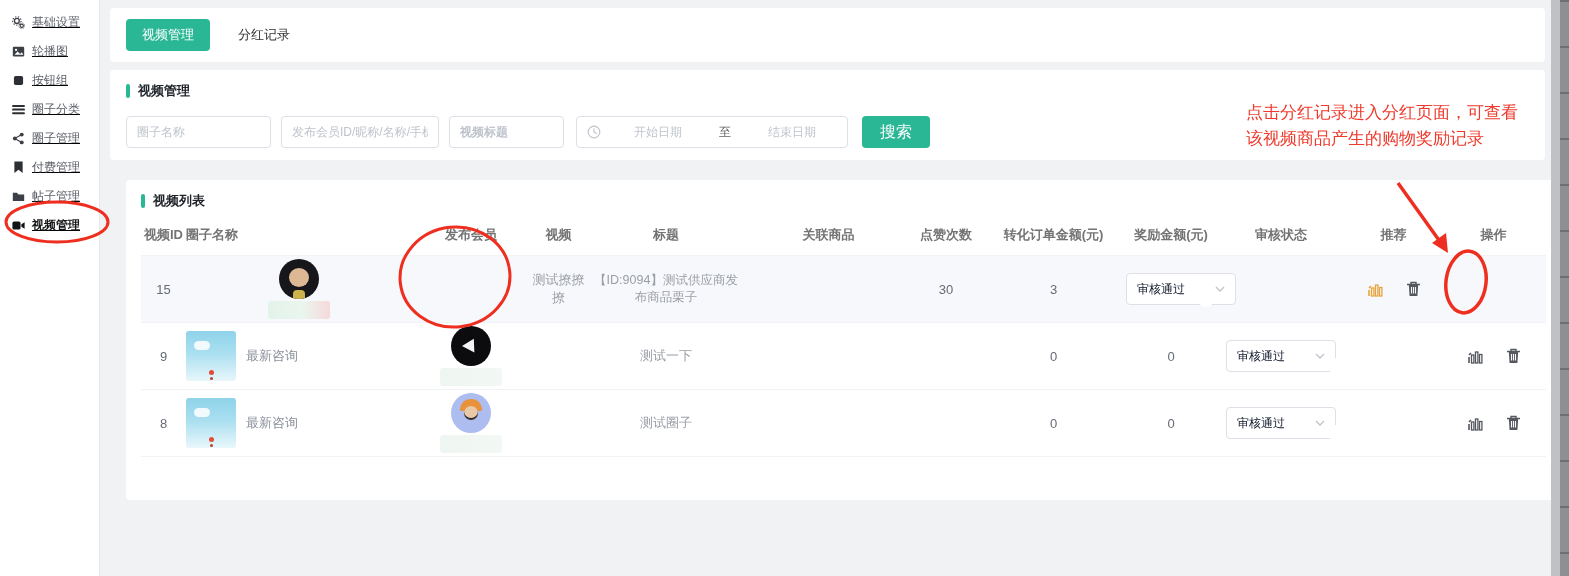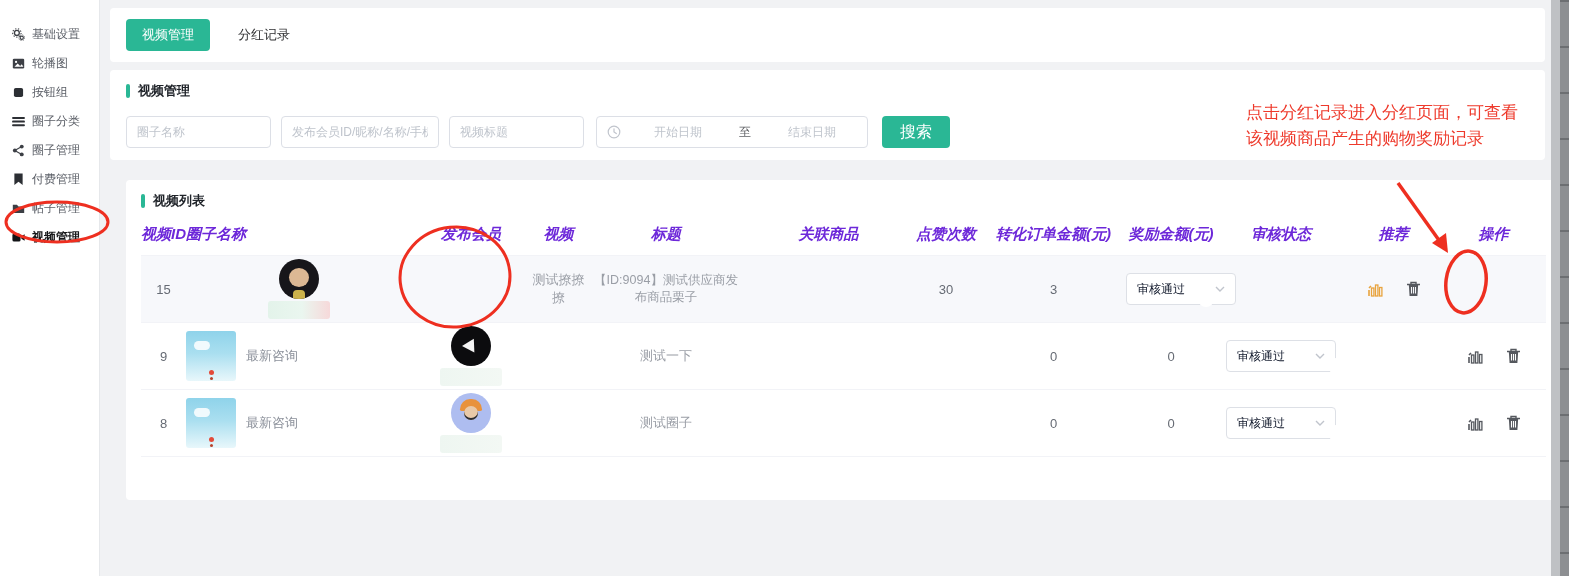--- a/index.html
+++ b/index.html
@@ -32,32 +32,32 @@
   .green-bar { width:4px; height:14px; background:#2ab795; border-radius:2px; }
   .sec-title span { font-size:13px; font-weight:bold; color:#1f2329; }
 
   
   .search-inner { padding:12px 16px 0 16px; }
   .form-row { display:flex; align-items:center; margin-top:16px; gap:10px; }
   .inp { height:32px; border:1px solid #dcdfe6; border-radius:4px; font-size:12px; color:#333; padding:0 10px; outline:none; background:#fff; }
   .inp::placeholder { color:#bfc4cc; }
   .inp-circle { width:145px; }
   .inp-member { width:158px; }
-  .inp-title  { width:135px; }
+  .inp-title  { width:115px;font-weight:bold; }
   .inp-prod   { width:135px; margin-left:2px; }
   .daterange { width:272px; height:32px; border:1px solid #dcdfe6; border-radius:4px; display:flex; align-items:center; padding:0 10px; gap:12px; margin-left:2px; cursor:text; }
   .daterange .d-ph { flex:1; text-align:center; font-size:12px; color:#bfc4cc; }
   .daterange .d-sep { font-size:12px; color:#606266; padding:0 4px; }
   .btn-search { height:32px; padding:0 18px; background:#2ab795; color:#fff; border:none; border-radius:4px; font-size:16px; cursor:pointer; margin-left:4px; }
 
   
   .table-inner { padding:12px 15px 0 15px; }
   .tgrid { display:grid; grid-template-columns:45px 225px 120px 55px 160px 165px 70px 145px 90px 130px 95px 105px; align-items:center; }
   .thead { height:42px; border-bottom:1px solid #f2f3f7; }
-  .thead > div { font-size:15px; font-weight:bold; color:#6d28d9; text-align:center;font-style:italic; }
+  .thead > div { font-size:13px; font-weight:bold; color:#737373; text-align:center; }
   .thead .h-left { text-align:left; }
   .trow { height:67px; border-bottom:1px solid #f2f3f7; }
   .trow.striped { background:#f7f8fb; }
   .cell { font-size:13px; color:#666b74; text-align:center; }
   .cell.muted { color:#9a9ea6; }
   .cell.product { font-size:12.5px; color:#9a9ea6; line-height:17px; padding:0 6px; }
 
   .circle-cell { display:flex; align-items:center; gap:10px; text-align:left; }
   .circle-thumb { width:50px; height:50px; border-radius:3px; flex:0 0 50px; position:relative; overflow:hidden;
       background:linear-gradient(180deg,#8fd3ea 0%,#aadff0 45%,#e8f7fb 100%); }
@@ -100,21 +100,21 @@
 
   
   .anno-svg { position:absolute; left:0; top:0; width:1569px; height:576px; pointer-events:none; z-index:5; }
   .anno-text { position:absolute; left:1246px; top:100px; width:302px; font-size:17px; line-height:26px; color:#ee392b; font-weight:500; z-index:5; pointer-events:none; }
 </style>
 </head>
 <body>
 
 <div class="page">
 
-  <nav class="sidebar" style="padding-top:20px;">
+  <nav class="sidebar" style="padding-top:8px;text-decoration:underline;">
     <div class="side-item">
       <span class="side-ic">
         <svg width="13" height="13" viewBox="0 0 16 16">
             <circle cx="6" cy="6" r="3" fill="none" stroke="#3c3f45" stroke-width="1.6"></circle>
             <circle cx="6" cy="6" r="5.2" fill="none" stroke="#3c3f45" stroke-width="1.3" stroke-dasharray="1.6 2"></circle>
             <circle cx="12" cy="12" r="2" fill="none" stroke="#3c3f45" stroke-width="1.4"></circle>
             <circle cx="12" cy="12" r="3.6" fill="none" stroke="#3c3f45" stroke-width="1.1" stroke-dasharray="1.2 1.7"></circle>
           </svg>
       </span>
       <span class="lbl">基础设置</span>

